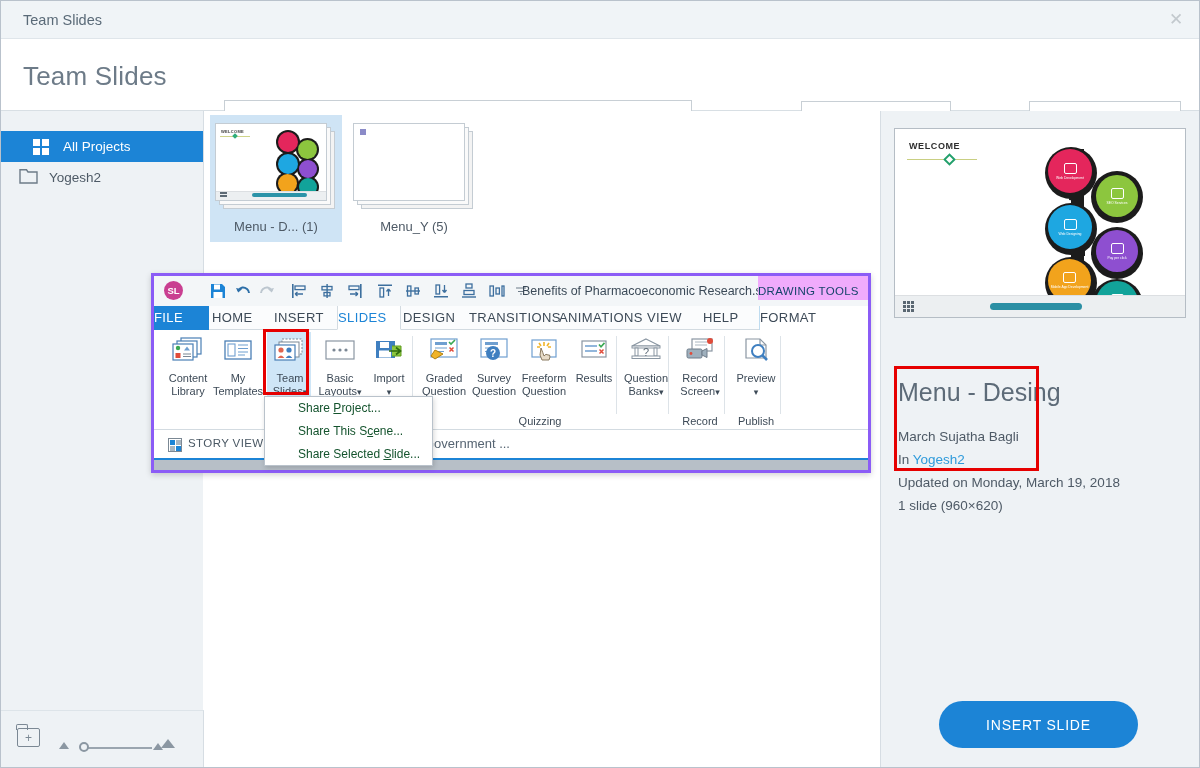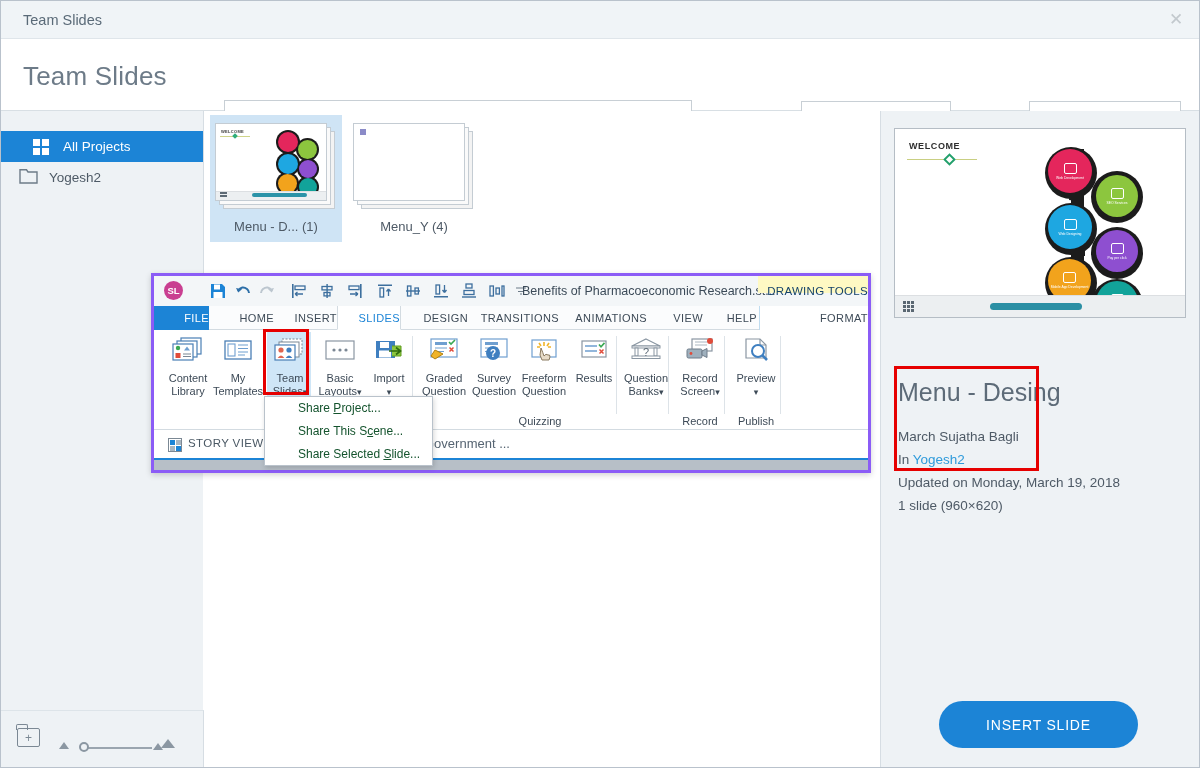--- a/index.html
+++ b/index.html
@@ -166,33 +166,33 @@
   .qat-ico {
     position: absolute; top: 7px; width: 17px; height: 17px;
     color: #41668a; font-size: 14px; text-align: center; line-height: 17px;
     cursor: pointer;
   }
   .sl-doctitle {
     position: absolute; left: 368px; top: 8px;
     font-size: 12.5px; color: #3b4a58; white-space: nowrap;
   }
   .sl-ctxtab {
-    position: absolute; right: 0px; top: 0px; width: 110px; height: 17px;
-    background: #fef9c3; color: #15436a;
-    font-size: 11.5px; text-align: right; line-height: 30px;
+    position: absolute; right: 0px; top: 0px; width: 110px; height: 24px;
+    background: #f0abfc; color: #15436a;
+    font-size: 11.5px; text-align: left; line-height: 30px;
     letter-spacing: .3px;
   }
   .sl-tabs {
     position: relative; height: 24px; background: #fbfcfd;
     border-bottom: 1px solid #d3dbe1;
   }
   .sl-tab {
     position: absolute; top: 0; height: 24px;
-    font-size: 11px; color: #3d4a57; line-height: 24px;
-    text-align: right; letter-spacing: .4px; cursor: pointer;
+    font-size: 13px; color: #3d4a57; line-height: 24px;
+    text-align: left; letter-spacing: .4px; cursor: pointer;
   }
   .sl-tab.file { background: #1c84d6; color: #fff; left: 0; width: 55px; }
   .sl-tab.active { background: #ffffff; color: #1c84d6; border-left: 1px solid #d3dbe1; border-right: 1px solid #d3dbe1; border-bottom: 1px solid #fff; }
   .sl-tab.fmt { background: #ffffff; color: #3d4a57; border-left: 1px solid #bfdcf0; border-right: 1px solid #bfdcf0; }
   .sl-ribbon {
     position: relative; height: 100px; background: #ffffff;
     border-bottom: 1px solid #d3dbe1;
   }
   .rb-item {
     position: absolute; top: 6px; width: 56px; text-align: center;
@@ -418,21 +418,21 @@
     <div class="proj-card" style="left:144px; top:4px;">
       <div class="thumb-stack" style="margin-top:8px;">
         <div class="sheet s3"></div>
         <div class="sheet s2"></div>
         <div class="sheet s1">
             <div class="mini">
               <div class="mini-pp"></div>
             </div>
           </div>
       </div>
-      <div class="proj-label">Menu_Y (4)</div>
+      <div class="proj-label">Menu_Y (5)</div>
     </div>
   </div>
 
   <div class="sl-whitearea"></div>
 
   <div class="sl-window">
 
     <div class="sl-qat">
       <div class="sl-logo">SL</div>
       <div class="qat-ico" style="left:55px;">

